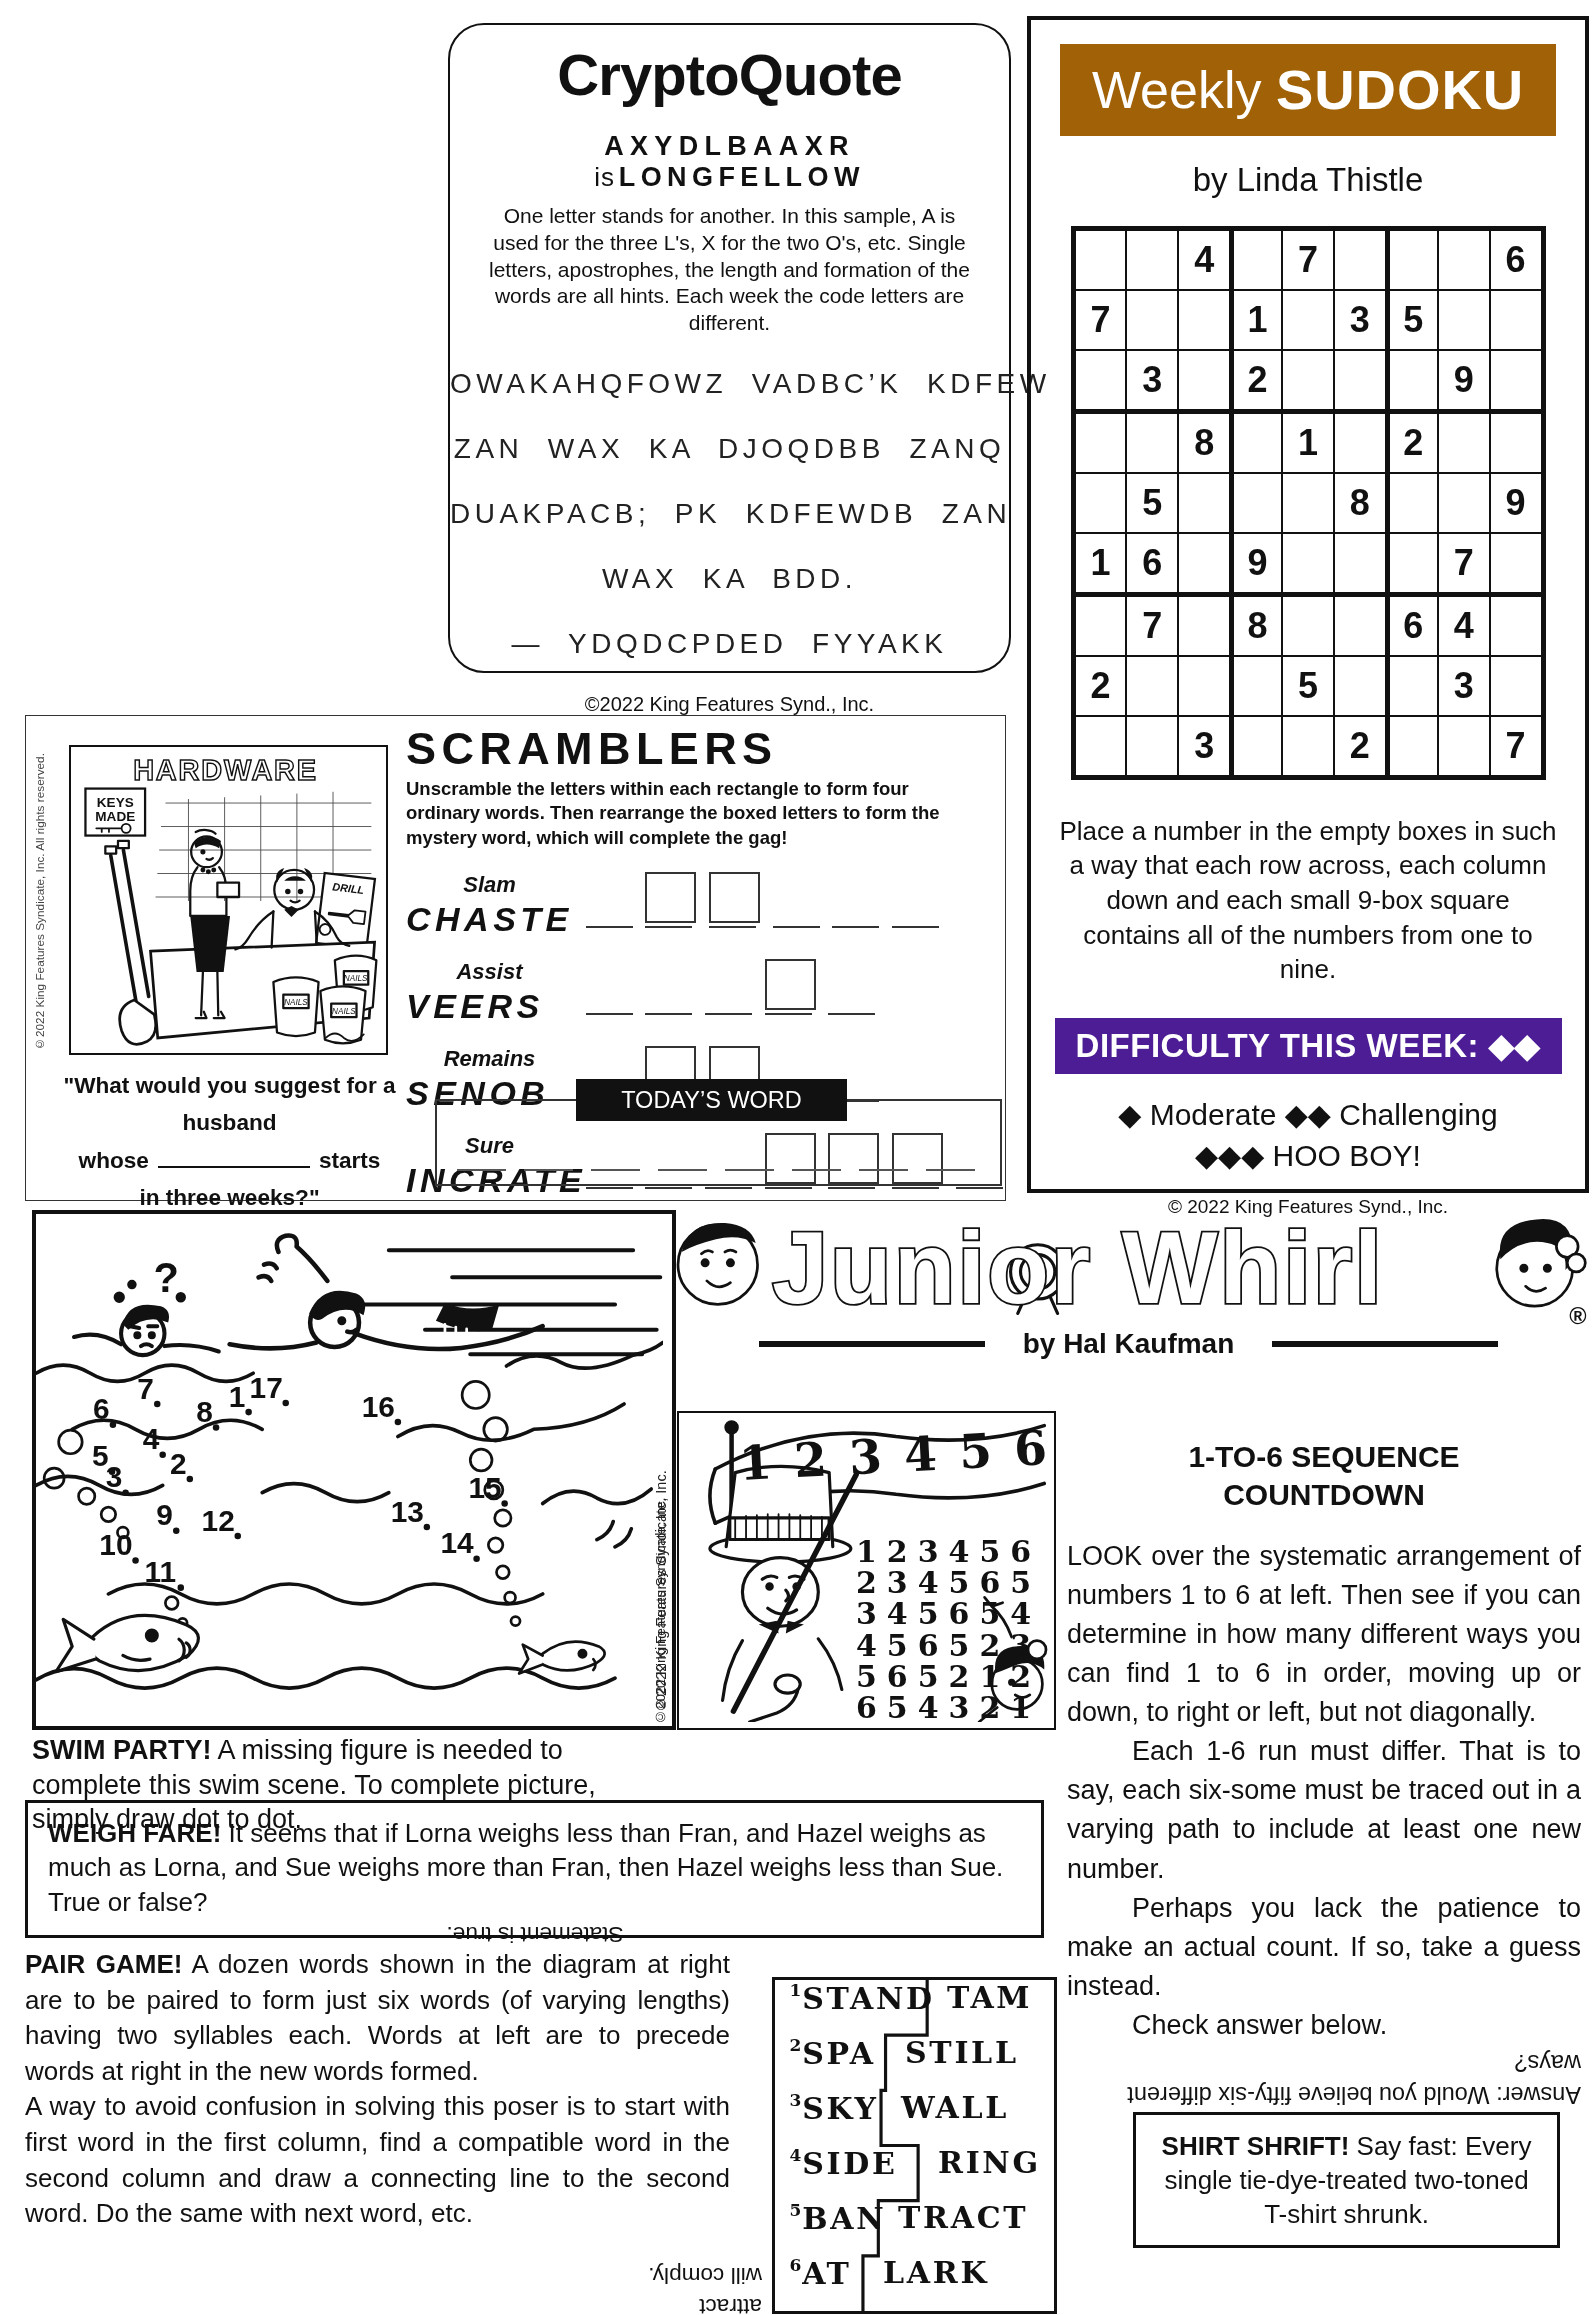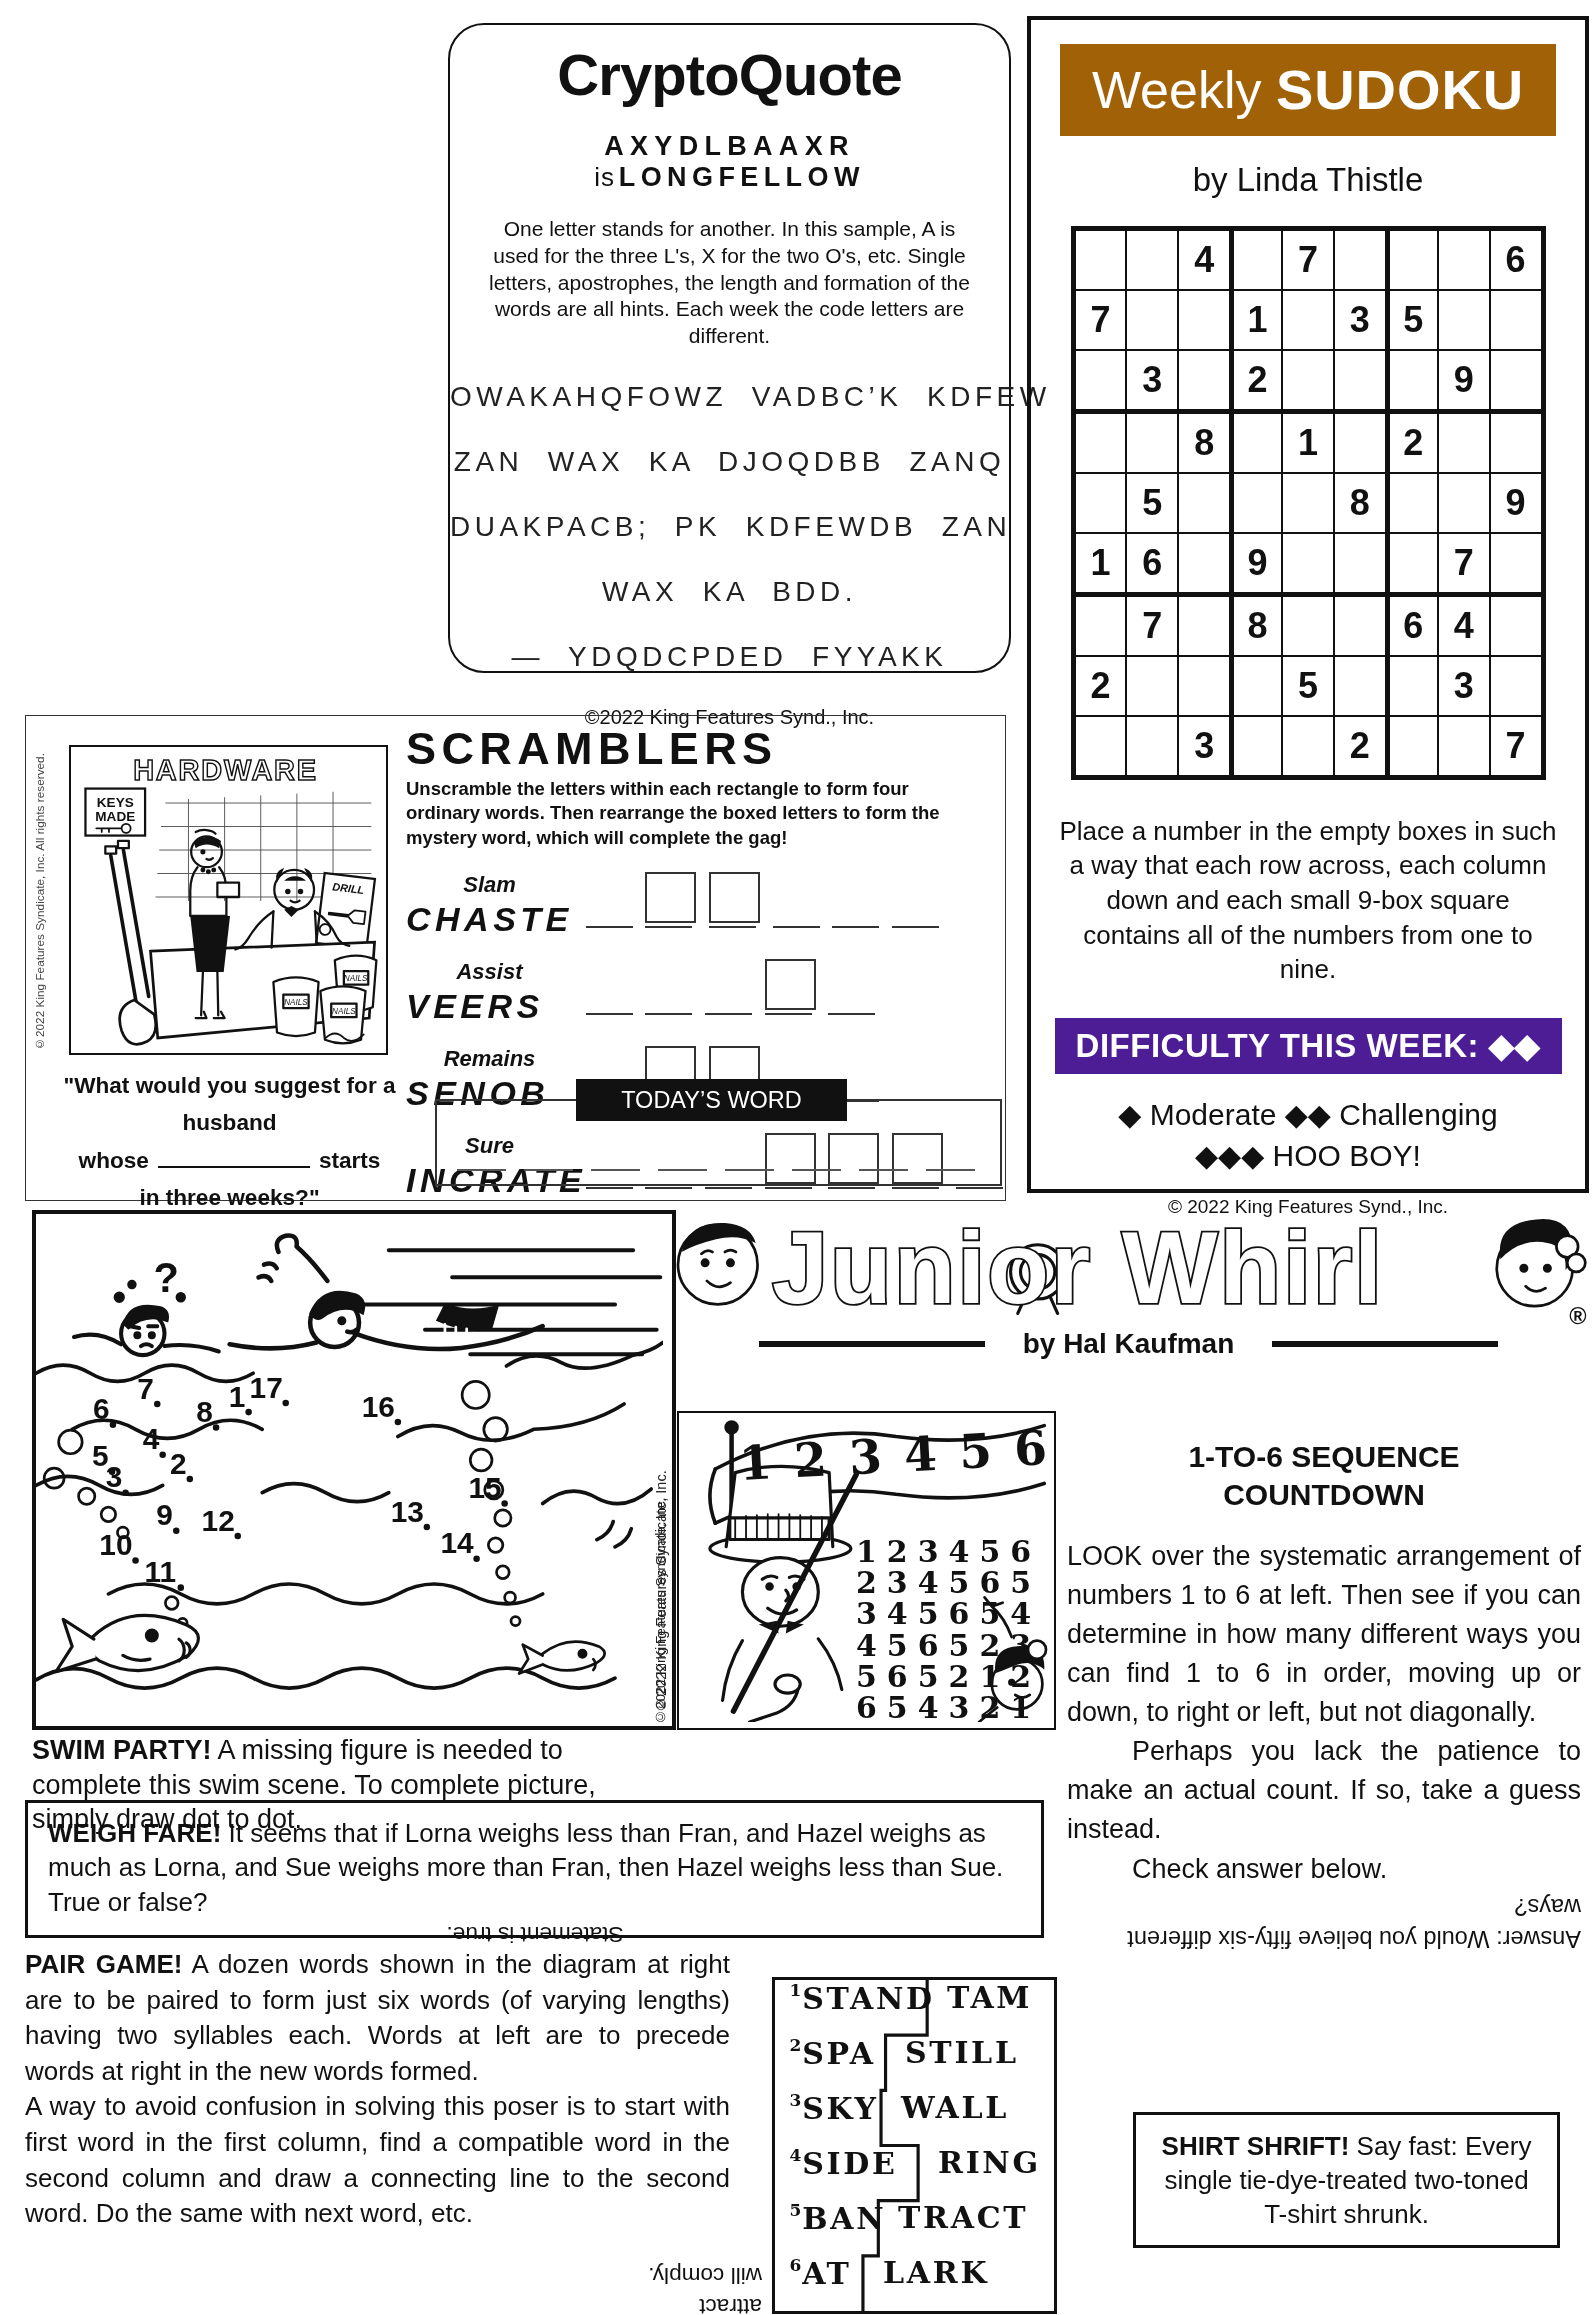--- a/index.html
+++ b/index.html
@@ -8,21 +8,21 @@
   .abs{position:absolute;}
   .ctr{text-align:center;}
   .b{font-weight:bold;}
 
   
   #crypto{left:448px;top:22.6px;width:559px;height:646px;border:2.7px solid #111;border-radius:36px;}
   .cq-title{margin-top:16.3px;font-size:58px;font-weight:900;letter-spacing:-0.9px;}
   .cq-code{margin-top:23.5px;font-size:27px;font-weight:bold;letter-spacing:6.3px;}
   .cq-is{font-size:26px;letter-spacing:0.9px;}
   .cq-name{font-size:27px;font-weight:bold;letter-spacing:5.4px;}
-  .cq-instr{margin:23px auto 0;width:503px;font-size:21px;line-height:1.27;}
+  .cq-instr{margin:10px auto 0;width:503px;font-size:21px;line-height:1.27;}
   .cq-lines{margin-top:31px;}
   .cq-line{font-size:28px;letter-spacing:4.5px;white-space:pre;text-align:center;margin-bottom:33px;color:#222;}
   .cq-copy{font-size:20px;}
 
   
   #sudoku{left:1027px;top:16.3px;width:554px;height:1169px;border:4.5px solid #111;}
   .su-bar{margin:23.5px auto 0;width:496px;height:92px;background:#a16207;color:#fff;
           display:flex;align-items:center;justify-content:center;gap:14.5px;}
   .su-bar .w1{font-size:52px;font-weight:400;letter-spacing:0px;}
   .su-bar .w2{font-size:56px;font-weight:800;letter-spacing:0.9px;}
@@ -674,20 +674,21 @@
         <div class="mag-row">456523</div>
         <div class="mag-row">565212</div>
         <div class="mag-row">654321</div>
       </div>
   </div>
 
   <div id="seq" class="abs seq">
     <div class="seq-t">1-TO-6 SEQUENCE</div>
     <div class="seq-t">COUNTDOWN</div>
     <p class="seq-p1">LOOK over the systematic arrangement of numbers 1 to 6 at left. Then see if you can determine in how many different ways you can find 1 to 6 in order, moving up or down, to right or left, but not diagonally.</p>
+    <p class="indent">Each 1-6 run must differ. That is to say, each six-some must be traced out in a varying path to include at least one new number.</p>
     <p class="indent">Perhaps you lack the patience to make an actual count. If so, take a guess instead.</p>
     <p class="indent">Check answer below.</p>
     <div class="seq-ans rot">
       <div>Answer: Would you believe fifty-six different</div>
       <div>ways?</div>
     </div>
   </div>
 
   <div id="weigh" class="abs">
     <div class="txt">

